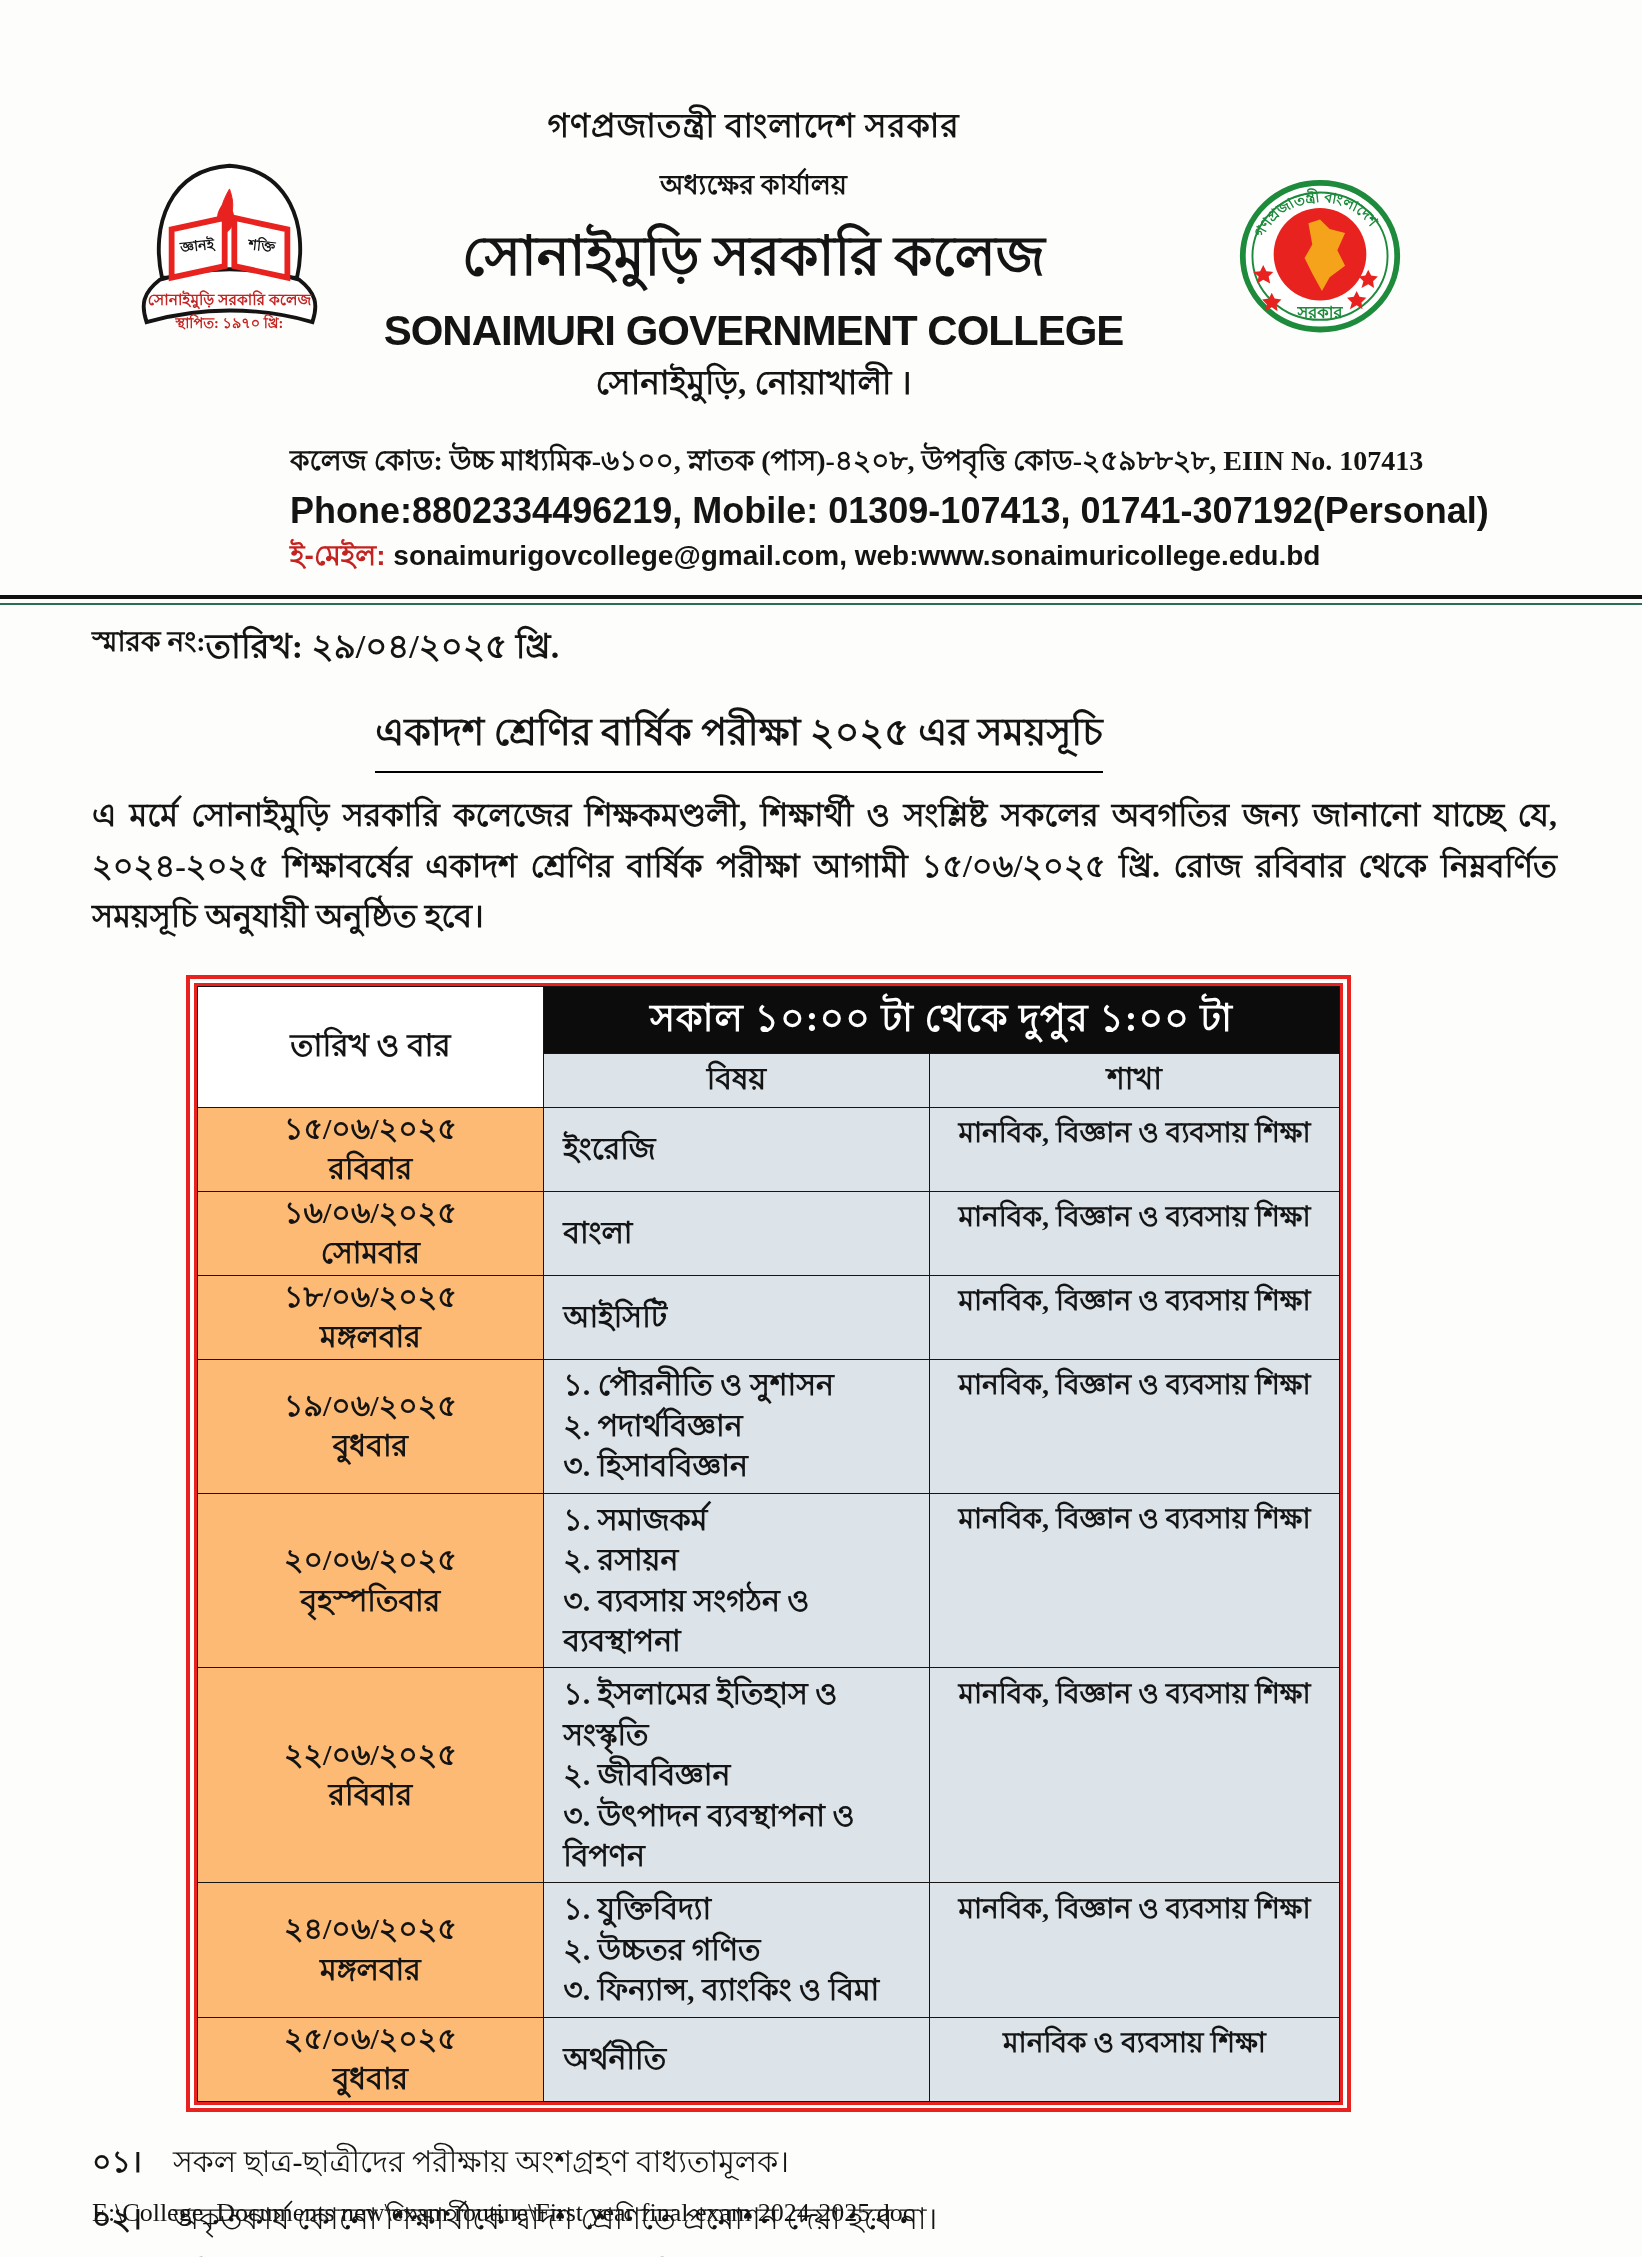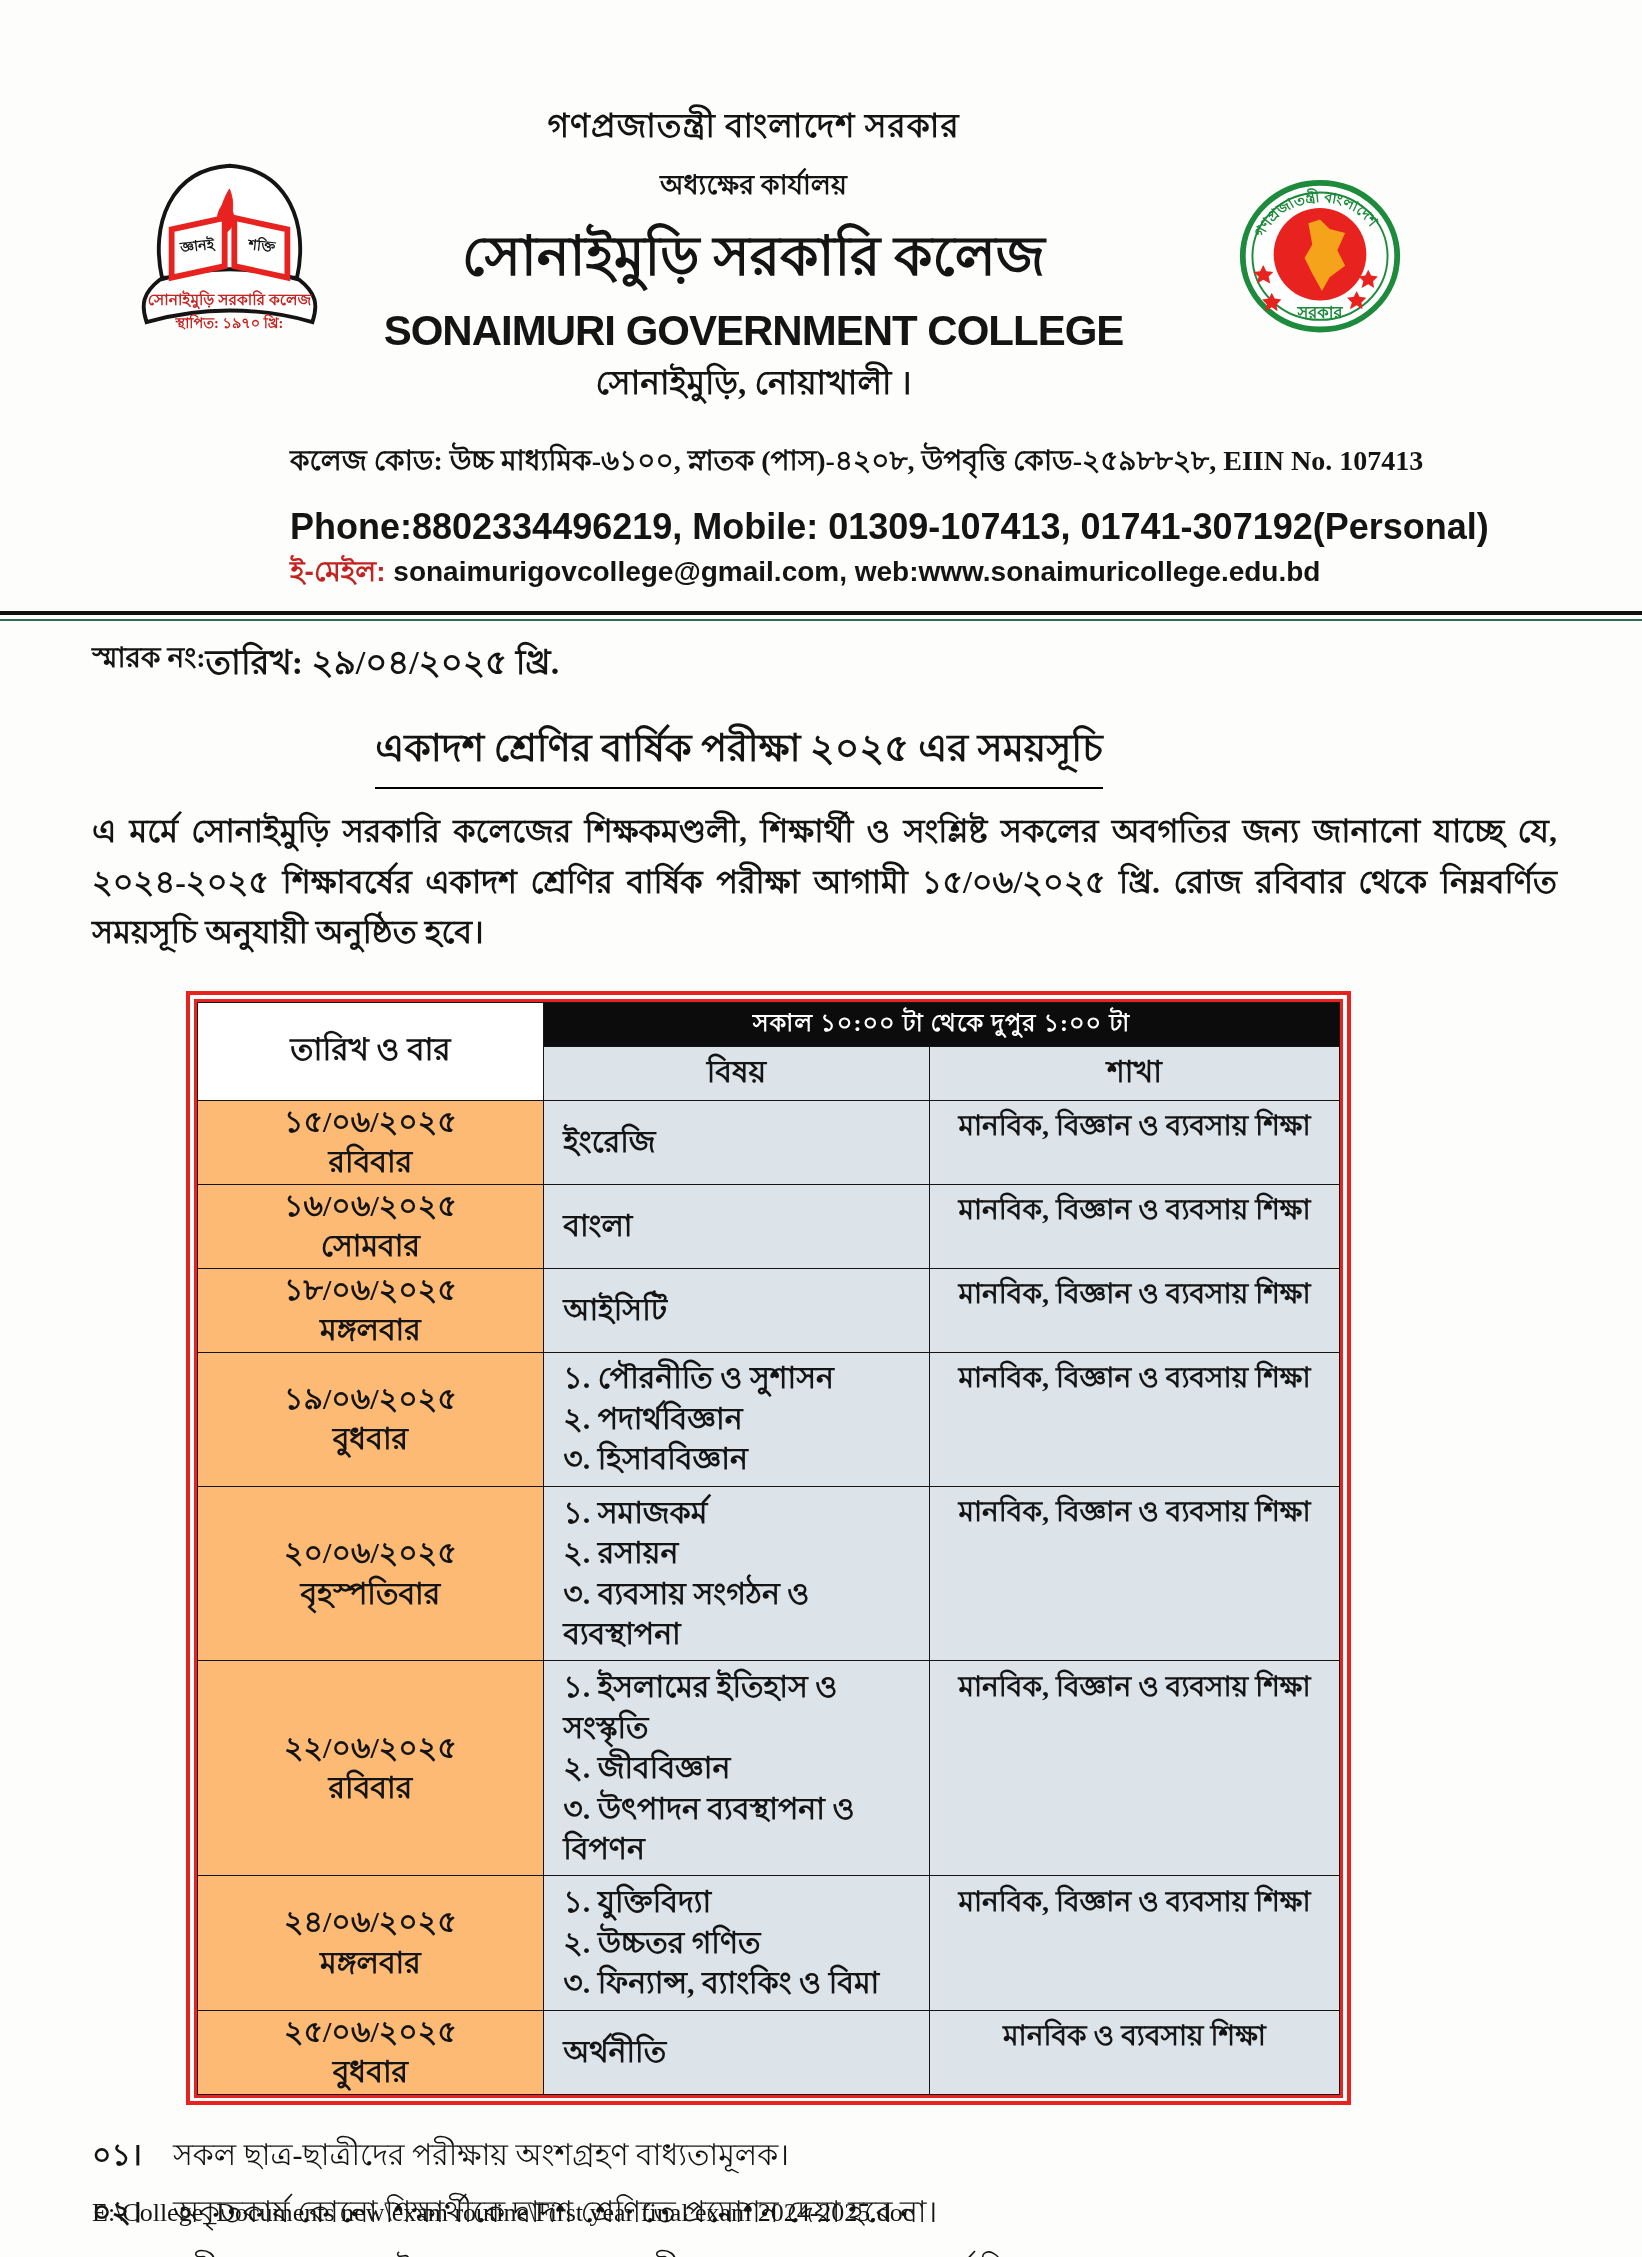--- a/index.html
+++ b/index.html
@@ -13,21 +13,21 @@
   .logo-left{position:absolute;left:133px;top:133px;width:193px;height:217px;}
   .logo-right{position:absolute;left:1237px;top:177px;width:166px;height:166px;}
   .head-center{width:927px;margin-left:290px;text-align:center;}
   .govt-line{font-size:33px;font-weight:bold;letter-spacing:1px;}
   .office-line{font-size:27px;font-weight:bold;margin-top:7.7px;}
   .college-bn{font-size:55px;font-weight:bold;margin-top:5.8px;}
   .college-en{font-size:42px;font-weight:bold;margin-top:1.9px;
               font-family:"Liberation Sans","DejaVu Sans",sans-serif;letter-spacing:-1px;}
   .address-line{font-size:33px;font-weight:bold;margin-top:1.9px;}
   .codes-line{font-size:28px;font-weight:bold;margin-top:26px;white-space:nowrap;}
-  .phone-line{font-size:36px;font-weight:bold;margin-top:20px;white-space:nowrap;
+  .phone-line{font-size:36px;font-weight:bold;margin-top:4px;white-space:nowrap;
               font-family:"Liberation Sans","DejaVu Sans",sans-serif;}
   .email-line{font-size:28px;font-weight:bold;margin-top:1.9px;white-space:nowrap;
               font-family:"Liberation Sans","DejaVu Sans",sans-serif;}
   .email-label{color:#c42421;}
   .rule{margin-top:13.5px;border-top:4.8px solid #101010;}
   .rule2{margin-top:3.9px;border-top:2.9px solid #2c6e54;}
   
   .memo-row{display:flex;justify-content:flex-start;align-items:flex-start;
             padding:15.4px 70px 0 92px;}
   .memo-label{font-size:28px;font-weight:bold;}
@@ -38,21 +38,21 @@
                 border-bottom:2.9px solid #000;padding-bottom:4.8px;}
   .intro{margin:17.4px 85px 0 92px;font-size:32px;line-height:1.58;
          text-align:justify;font-weight:700;}
   
   .table-frame{margin:33px 0 0 186px;width:1165px;box-sizing:border-box;
                border:4.8px solid #e8231f;padding:3.9px;background:#fff;}
   .table-frame-inner{border:3.9px solid #e8231f;}
   table.sched{border-collapse:collapse;width:100%;table-layout:fixed;}
   table.sched td,table.sched th{border:1.9px solid #151515;box-sizing:border-box;}
   th.date-head{background:#fff;font-size:31px;font-weight:bold;width:346px;}
-  th.time-head{background:#0c0c0c;color:#fff;font-size:24px;font-weight:bold;
+  th.time-head{background:#0c0c0c;color:#fff;font-size:38px;font-weight:bold;
                height:44px;letter-spacing:1px;}
   th.sub-head{background:#dce4ea;font-size:30px;font-weight:bold;height:44px;}
   td.c-date{background:#fdba74;text-align:center;vertical-align:middle;
             font-size:30px;font-weight:bold;line-height:1.35;}
   td.c-sub{background:#dce4ea;vertical-align:middle;font-size:30px;font-weight:bold;
            padding:5.8px 7.7px 5.8px 19.3px;line-height:1.35;}
   td.c-branch{background:#dce4ea;text-align:center;vertical-align:top;
               font-size:28px;font-weight:bold;padding-top:7.7px;line-height:1.3;}
   tr.r-small td{height:83px;}
   tr.r-big td{height:124px;}

